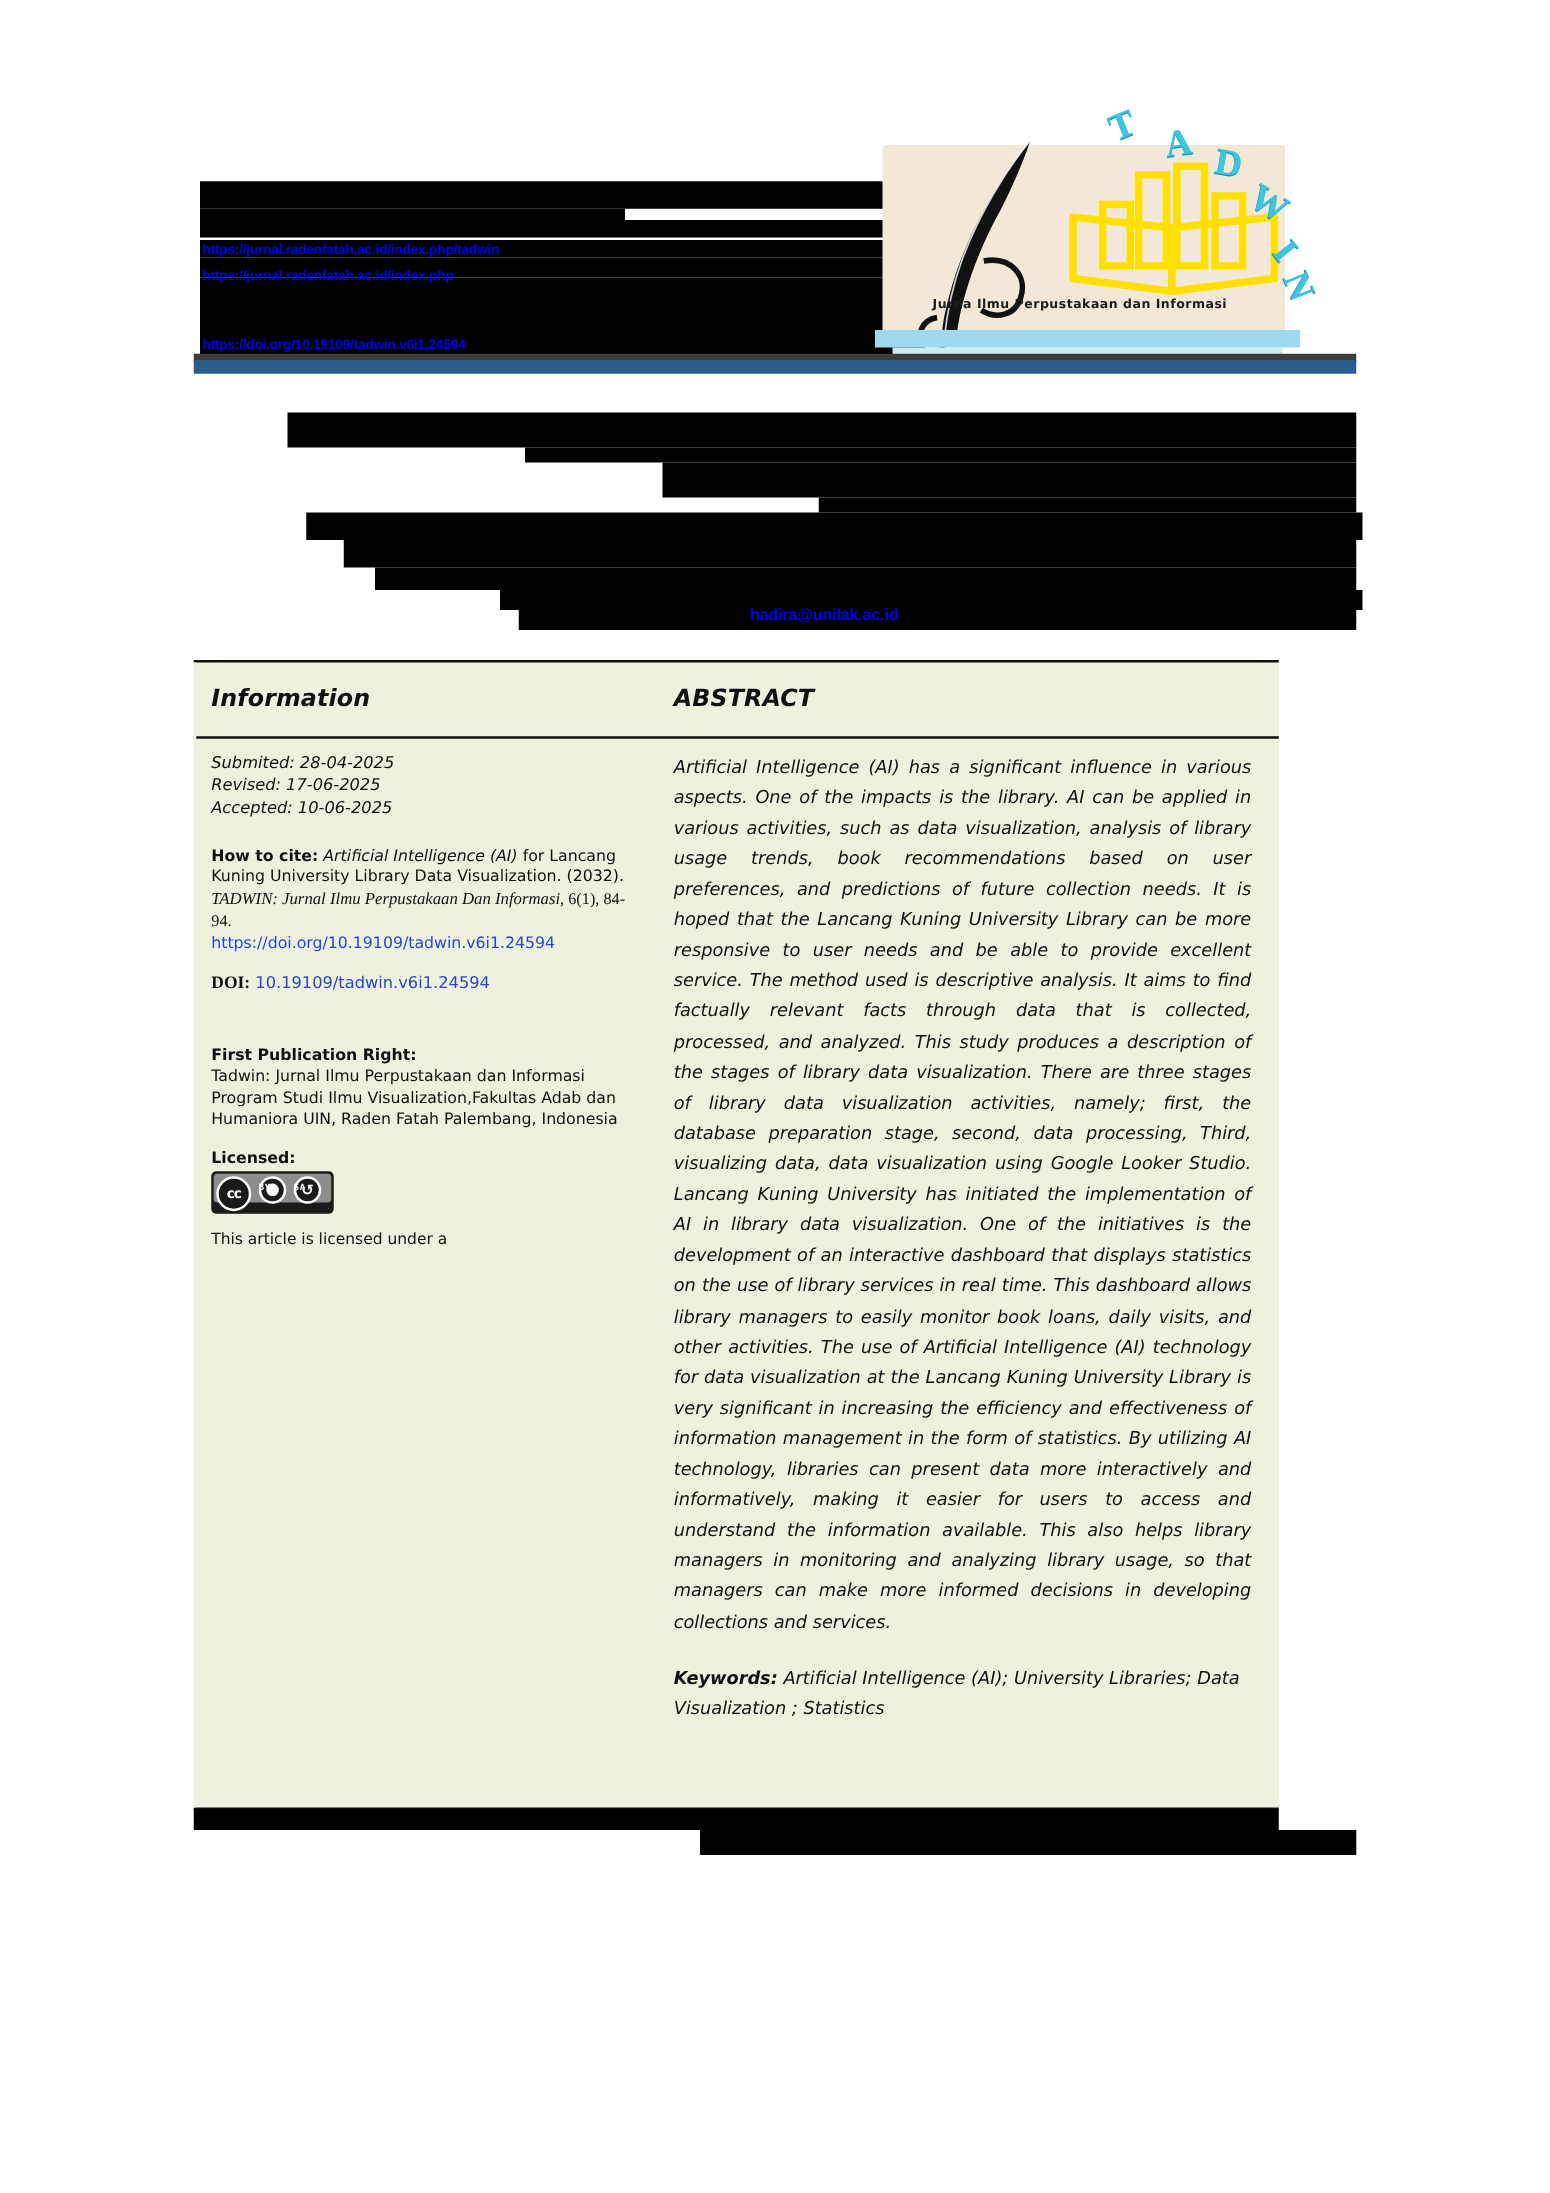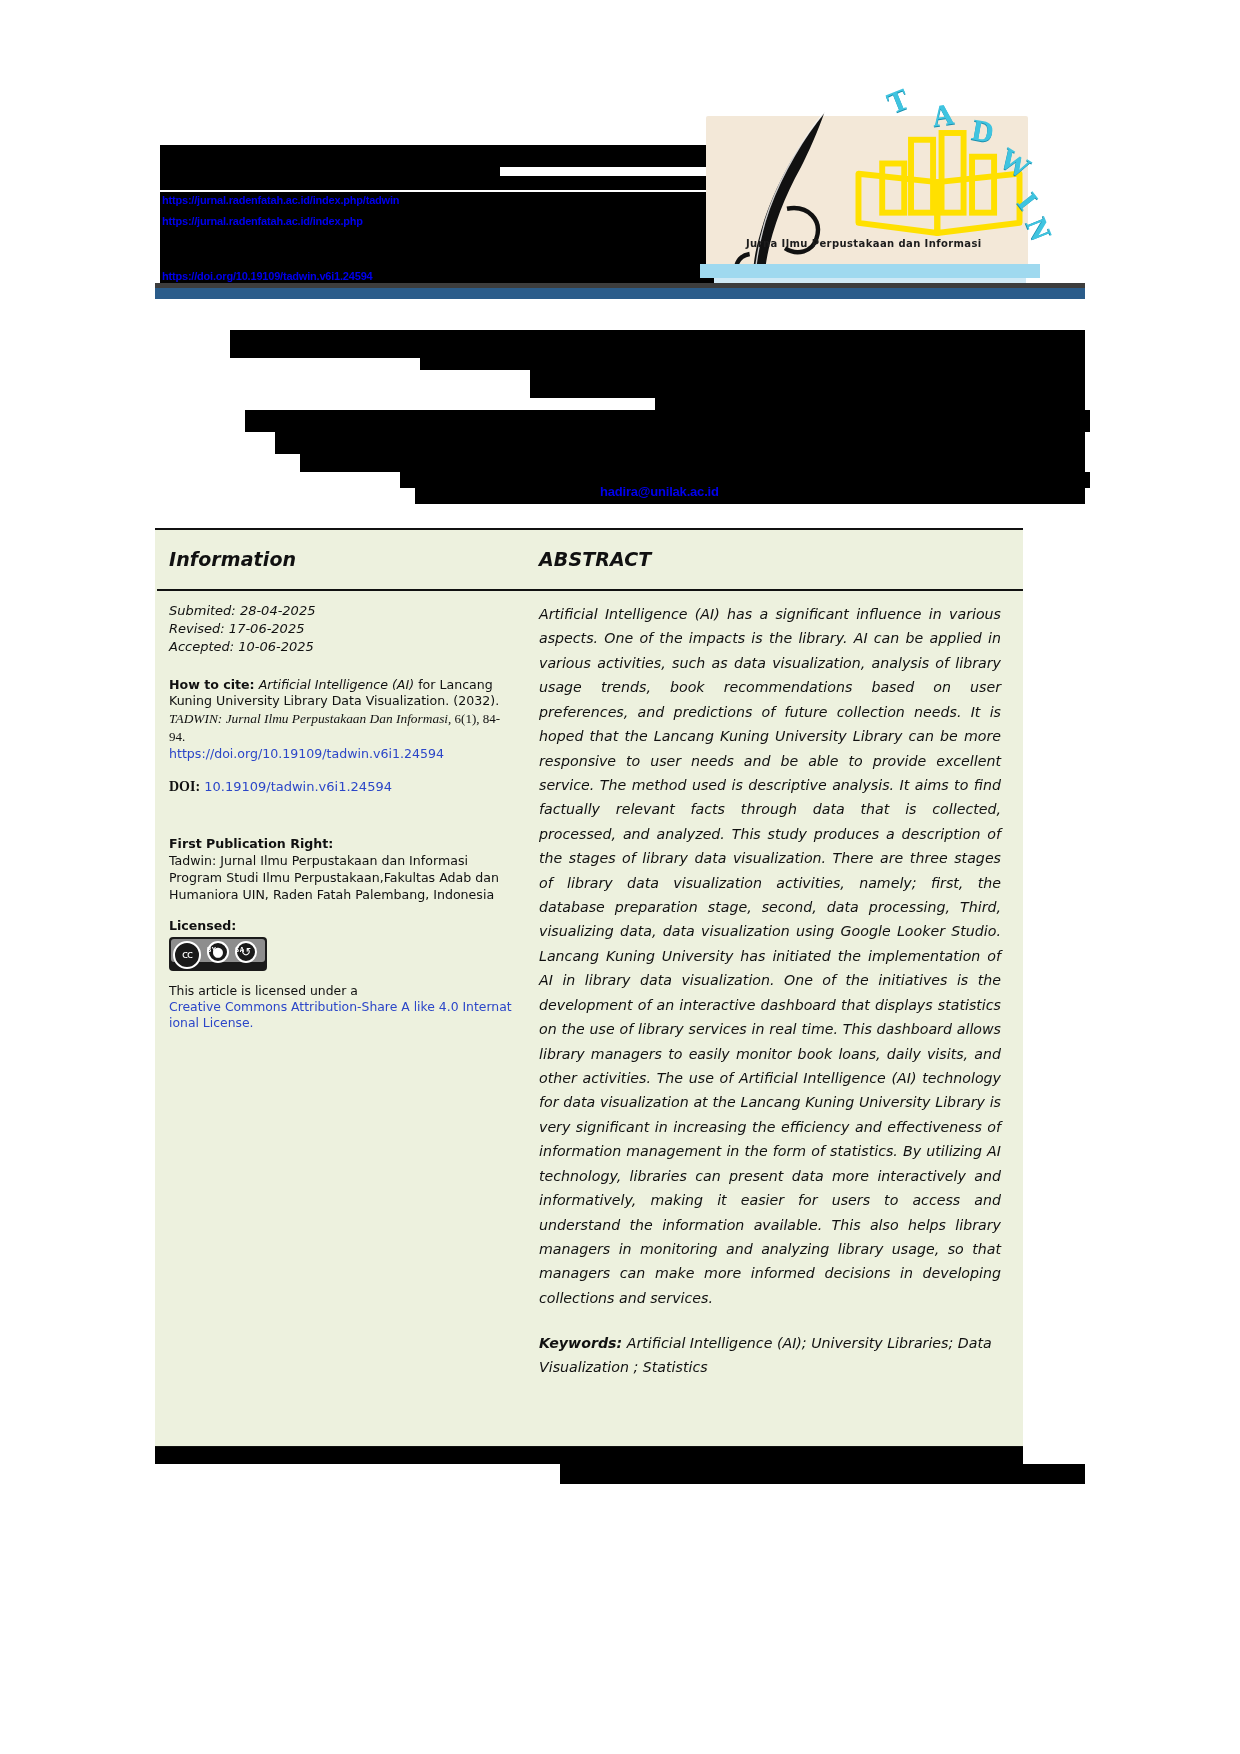--- a/index.html
+++ b/index.html
@@ -112,21 +112,21 @@
   #cc-badge {
     margin-top:4px; width:98px; height:34px;
     background:#1a1a1a; border-radius:4px; position:relative;
     display:block;
   }
   #cc-badge .cc-grey { position:absolute; left:2px; top:2px; width:94px; height:23px; background:#8d8d8d; border-radius:3px; }
   .cc-ring {
     position:absolute; border-radius:50%;
     background:#1a1a1a; border:2.5px solid #ffffff;
     display:flex; align-items:center; justify-content:center;
-    color:#ffffff; font-family:"DejaVu Sans", sans-serif; font-weight:normal;
+    color:#ffffff; font-family:"DejaVu Sans", sans-serif; font-weight:bold;
   }
   #cc-ring-main { left:4px; top:4px; width:28px; height:28px; font-size:11px; letter-spacing:-1px; }
   #cc-ring-by   { left:38px; top:4px; width:22px; height:22px; font-size:13px; }
   #cc-ring-sa   { left:66px; top:4px; width:22px; height:22px; font-size:12px; }
   .cc-sub {
     position:absolute; bottom:17px; color:#ffffff;
     font-family:"DejaVu Sans Mono", monospace; font-size:7px; font-weight:bold; letter-spacing:0.5px;
   }
   #cc-sub-by { left:38px; }
   #cc-sub-sa { left:66px; }
@@ -246,38 +246,37 @@
     </div>
 
     <div class="doi-row">
       <span class="doi-label">DOI:</span>
       <a class="lnk" href="#">10.19109/tadwin.v6i1.24594</a>
     </div>
 
     <div class="fpr">
       <div class="fpr-title">First Publication Right:</div>
       <div>Tadwin: Jurnal Ilmu Perpustakaan dan Informasi</div>
-      <div>Program Studi Ilmu Perpustakaan,Fakultas Adab dan</div>
+      <div>Program Studi Ilmu Visualization,Fakultas Adab dan</div>
       <div>Humaniora UIN, Raden Fatah Palembang, Indonesia</div>
     </div>
 
     <div class="lic-title">Licensed:</div>
 
     <a id="cc-badge" href="#">
       <span class="cc-grey"></span>
       <span class="cc-ring" id="cc-ring-main">cc</span>
       <span class="cc-ring" id="cc-ring-by">●</span>
       <span class="cc-ring" id="cc-ring-sa">↺</span>
       <span class="cc-sub" id="cc-sub-by">BY</span>
       <span class="cc-sub" id="cc-sub-sa">SA</span>
     </a>
 
     <div class="lic-text">
       <span>This article is licensed under a</span><br>
-      <a class="lnk" href="#">Creative Commons Attribution-Share A like 4.0 International License.</a>
     </div>
   </div>
 
   <div id="col-right">
     <div class="panel-head">ABSTRACT</div>
     <div class="abs-body">Artificial Intelligence (AI) has a significant influence in various aspects. One of the impacts is the library. AI can be applied in various activities, such as data visualization, analysis of library usage trends, book recommendations based on user preferences, and predictions of future collection needs. It is hoped that the Lancang Kuning University Library can be more responsive to user needs and be able to provide excellent service. The method used is descriptive analysis. It aims to find factually relevant facts through data that is collected, processed, and analyzed. This study produces a description of the stages of library data visualization. There are three stages of library data visualization activities, namely; first, the database preparation stage, second, data processing, Third, visualizing data, data visualization using Google Looker Studio. Lancang Kuning University has initiated the implementation of AI in library data visualization. One of the initiatives is the development of an interactive dashboard that displays statistics on the use of library services in real time. This dashboard allows library managers to easily monitor book loans, daily visits, and other activities. The use of Artificial Intelligence (AI) technology for data visualization at the Lancang Kuning University Library is very significant in increasing the efficiency and effectiveness of information management in the form of statistics. By utilizing AI technology, libraries can present data more interactively and informatively, making it easier for users to access and understand the information available. This also helps library managers in monitoring and analyzing library usage, so that managers can make more informed decisions in developing collections and services.</div>
     <div class="kw">
       <b>Keywords:</b>
       <span>Artificial Intelligence (AI); University Libraries; Data Visualization ; Statistics</span>
     </div>

